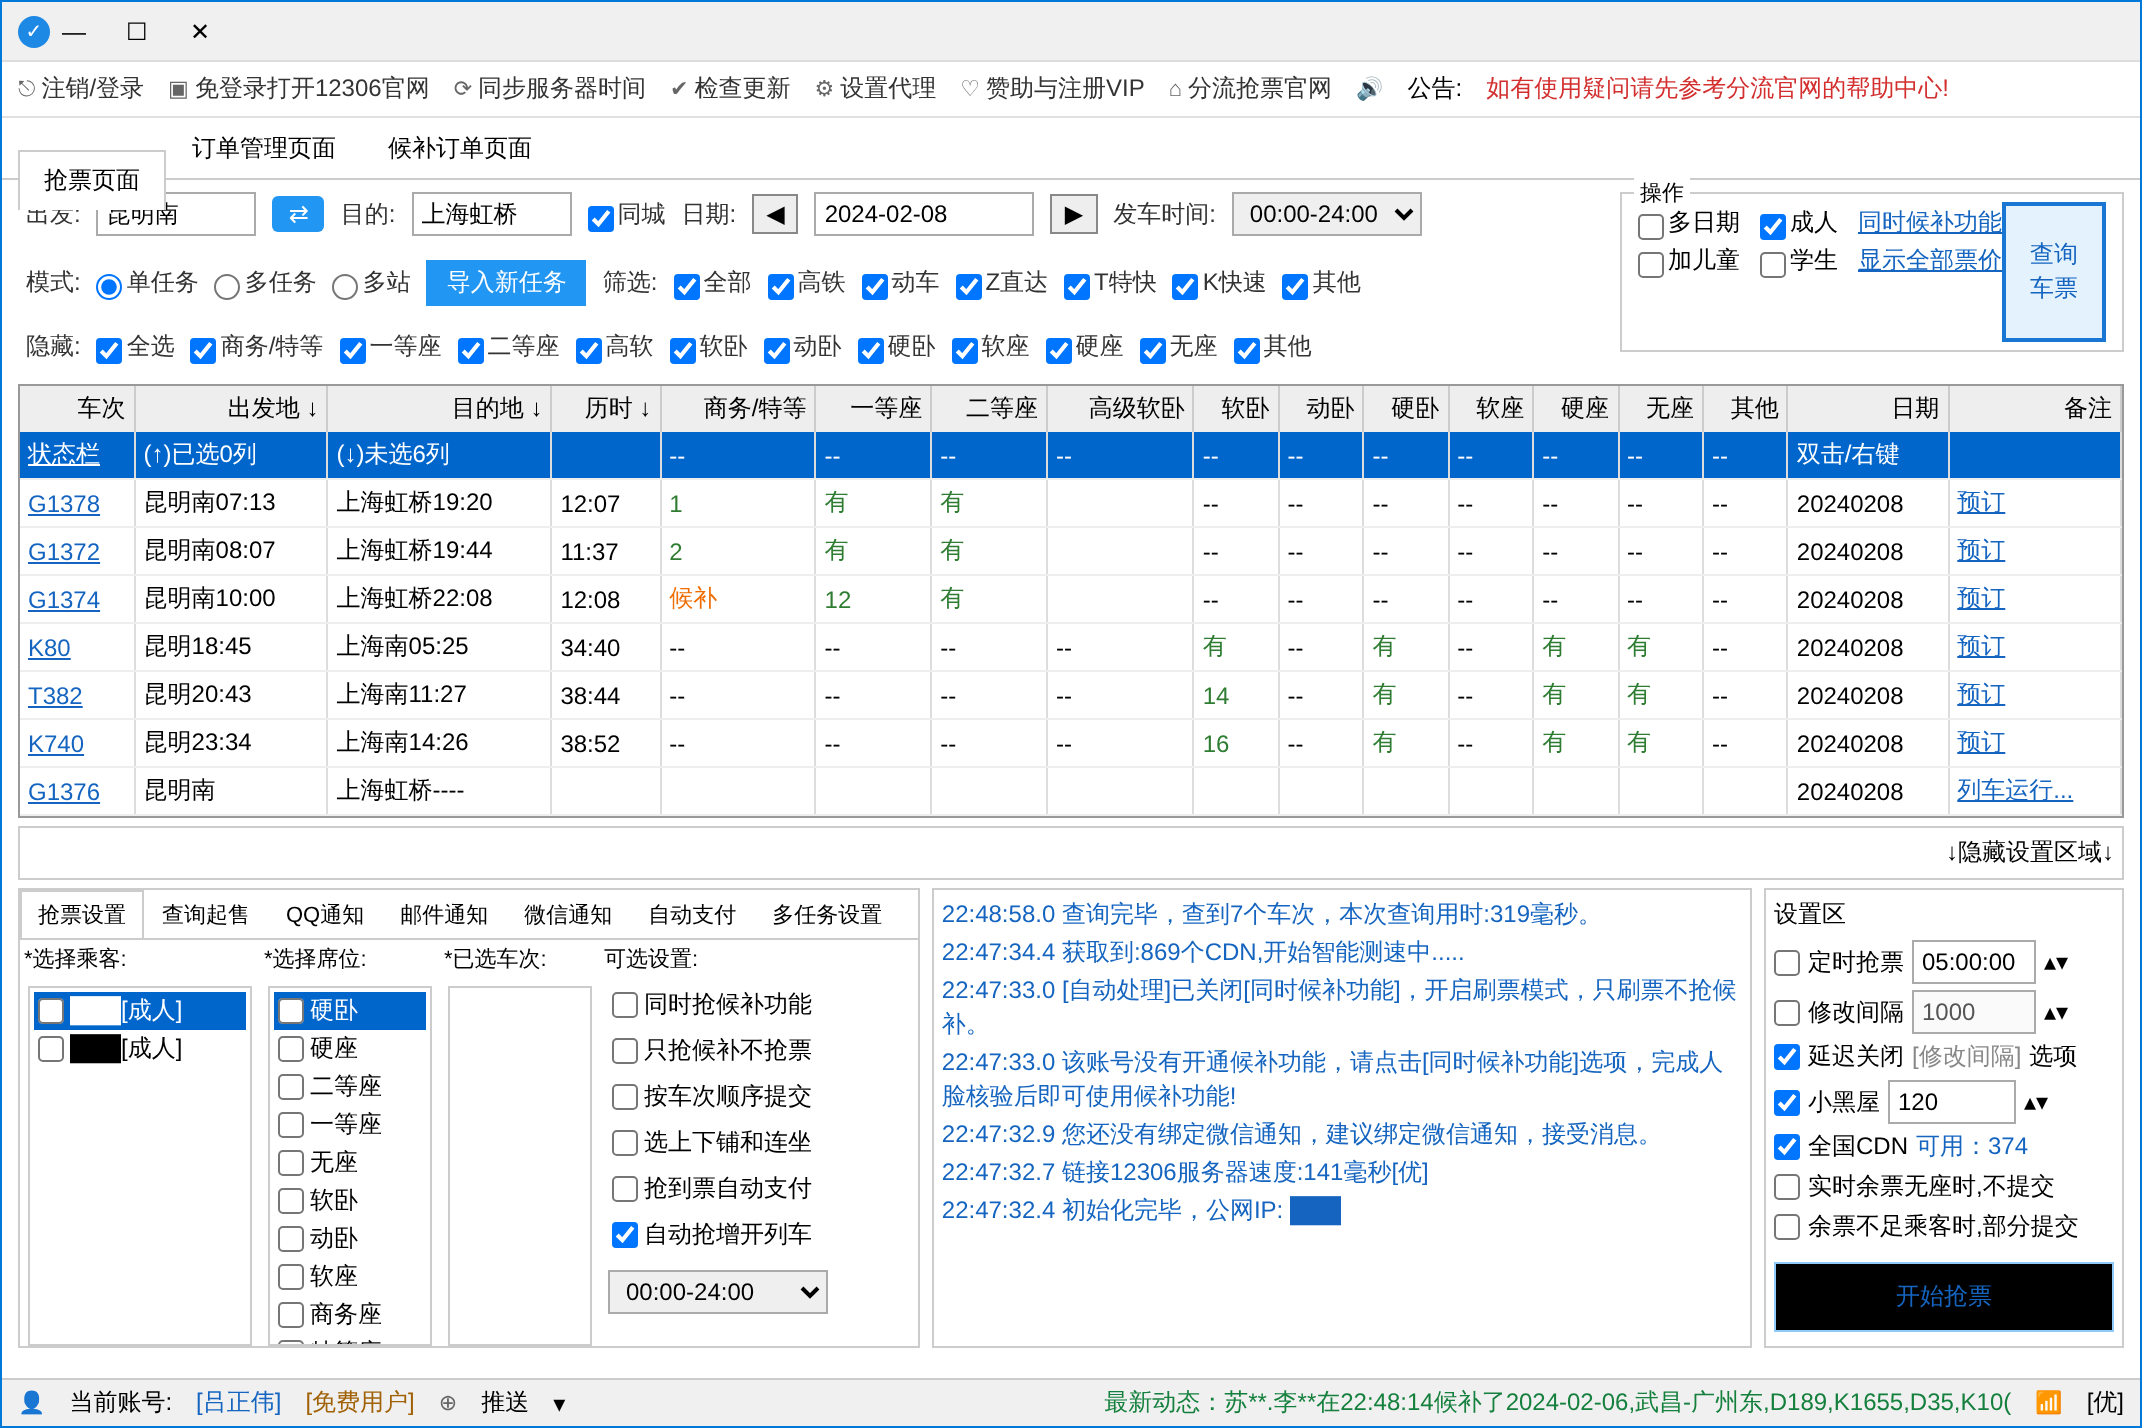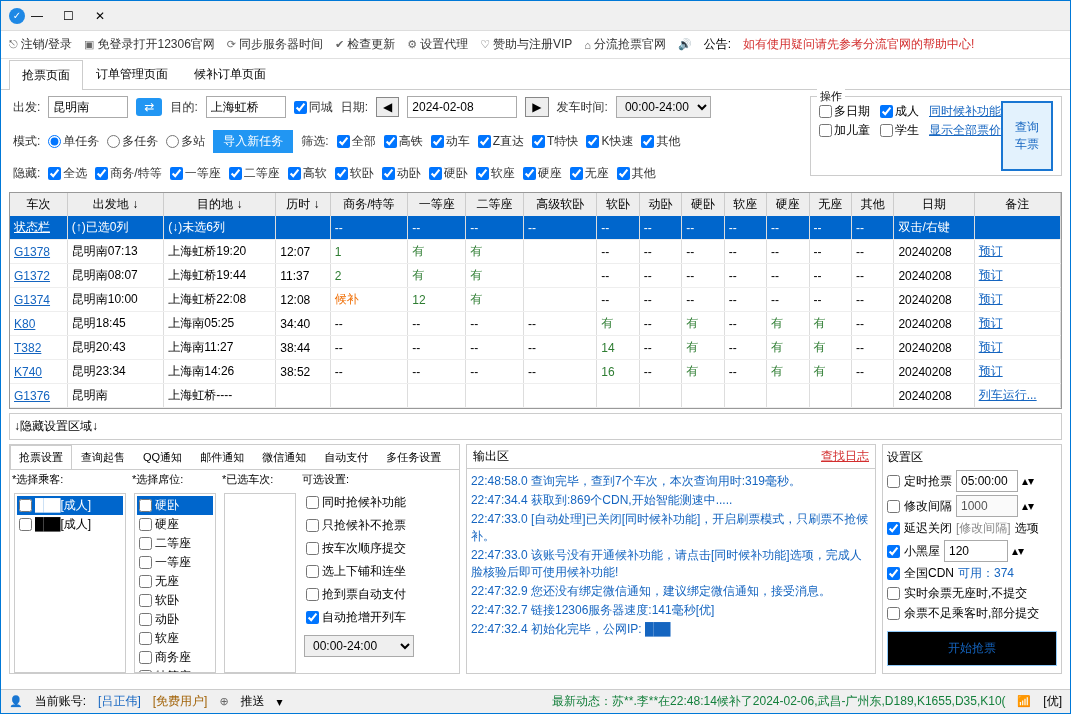--- a/index.html
+++ b/index.html
@@ -8,42 +8,42 @@
 .titlebar .logo { width: 16px; height: 16px; border-radius: 50%; background: #1e88e5; margin-right: 6px; display: flex; align-items: center; justify-content: center; }
 .titlebar .logo::before { content: "✓"; color: #fff; font-size: 10px; }
 .titlebar .title { flex: 1; }
 .winbtns { display: flex; gap: 18px; }
 .winbtn { width: 14px; height: 14px; cursor: pointer; }
 .toolbar { height: 28px; display: flex; align-items: center; padding: 0 8px; gap: 12px; border-bottom: 1px solid #e0e0e0; }
 .toolbar a { color: #333; text-decoration: none; display: flex; align-items: center; gap: 3px; }
 .toolbar .ann { color: #d32f2f; }
 .tabs { display: flex; border-bottom: 1px solid #ccc; padding: 0 8px; }
 .tab { padding: 6px 12px; border: 1px solid transparent; border-bottom: none; cursor: pointer; }
-.tab.active { border-color: #ccc; background: #fff; position: relative; top: 1px; }
+.tab.active { border-color: #ccc; background: #fff; position: relative; top: 16px; }
 .form-row { display: flex; align-items: center; padding: 6px 12px; gap: 8px; }
 .form-row label { color: #333; }
 input[type=text], select { border: 1px solid #aaa; padding: 2px 4px; height: 22px; }
 .swap { background: #2196f3; color: #fff; padding: 2px 8px; border-radius: 3px; cursor: pointer; }
 .navbtn { border: 1px solid #888; background: #eee; padding: 2px 6px; cursor: pointer; }
 .btn-import { background: #2196f3; color: #fff; padding: 3px 10px; border: none; cursor: pointer; }
-.chk { display: flex; align-items: center; gap: 2px; }
+.chk { display: flex; align-items: flex-end; gap: 2px; }
 .chk input { margin: 0; }
 .ops-box { border: 1px solid #ccc; padding: 4px 8px; position: relative; margin-left: auto; }
 .ops-box .legend { position: absolute; top: -8px; left: 6px; background: #fff; padding: 0 3px; font-size: 11px; }
 .ops-box .link { color: #1565c0; text-decoration: underline; cursor: pointer; }
 .query-btn { border: 2px solid #1976d2; background: #e3f2fd; color: #1565c0; padding: 16px 12px; cursor: pointer; }
 .tbl-wrap { margin: 4px 8px; border: 1px solid #999; }
 table { width: 100%; border-collapse: collapse; }
-th { background: #eee; border-right: 1px solid #ccc; padding: 3px 4px; text-align: center; font-weight: normal; }
+th { background: #eee; border-right: 1px solid #ccc; padding: 3px 4px; text-align: right; font-weight: normal; }
 td { border-right: 1px solid #ddd; border-bottom: 1px solid #eee; padding: 3px 4px; height: 22px; }
 tr.status-row td { background: #0066cc; color: #fff; }
 td.green { color: #2e7d32; }
 td.orange { color: #ef6c00; }
 td a { color: #1565c0; text-decoration: underline; }
-.hidden-bar { text-align: left; padding: 4px; border: 1px solid #ccc; margin: 4px 8px; }
+.hidden-bar { text-align: right; padding: 4px; border: 1px solid #ccc; margin: 4px 8px; }
 .bottom { display: flex; margin: 4px 8px; gap: 6px; height: 230px; }
 .panel { border: 1px solid #ccc; flex: 1; display: flex; flex-direction: column; }
 .subtabs { display: flex; border-bottom: 1px solid #ccc; }
 .subtab { padding: 4px 8px; border: 1px solid transparent; border-bottom: none; cursor: pointer; font-size: 11px; }
 .subtab.active { border-color: #ccc; background: #fff; }
 .panel-body { display: flex; flex: 1; overflow: hidden; }
 .col { border: 1px solid #ccc; margin: 4px; padding: 2px; overflow-y: auto; }
 .col-hdr { font-size: 11px; padding: 2px; }
 .list-item { display: flex; align-items: center; gap: 3px; padding: 1px 2px; }
 .list-item.sel { background: #0066cc; color: #fff; }
@@ -540,24 +540,20 @@
             <div class="list-item" style="margin: 4px;">
               <input type="checkbox" checked="" style=""> 
               <span>自动抢增开列车</span>
             </div>
           </div>
         <select style="width:110px;margin:4px;"><option>00:00-24:00</option></select>
       </div>
     </div>
   </div>
   <div class="panel" style="flex:1;">
-    <div style="display:flex;padding:3px 6px;border-bottom:1px solid #ccc;">
-      <span>输出区</span>
-      <span style="margin-left:auto;color:#d32f2f;text-decoration:underline;cursor:pointer;">查找日志</span>
-    </div>
     <div class="log-area" id="log-area">
         <div class="log-line"><span>22:48:58.0</span> <span class="txt">查询完毕，查到7个车次，本次查询用时:319毫秒。</span></div>
         <div class="log-line"><span>22:47:34.4</span> <span class="txt">获取到:869个CDN,开始智能测速中.....</span></div>
         <div class="log-line"><span>22:47:33.0</span> <span class="txt">[自动处理]已关闭[同时候补功能]，开启刷票模式，只刷票不抢候补。</span></div>
         <div class="log-line"><span>22:47:33.0</span> <span class="txt">该账号没有开通候补功能，请点击[同时候补功能]选项，完成人脸核验后即可使用候补功能!</span></div>
         <div class="log-line"><span>22:47:32.9</span> <span class="txt">您还没有绑定微信通知，建议绑定微信通知，接受消息。</span></div>
         <div class="log-line"><span>22:47:32.7</span> <span class="txt">链接12306服务器速度:141毫秒[优]</span></div>
         <div class="log-line"><span>22:47:32.4</span> <span class="txt">初始化完毕，公网IP: ███</span></div>
       </div>
   </div>

